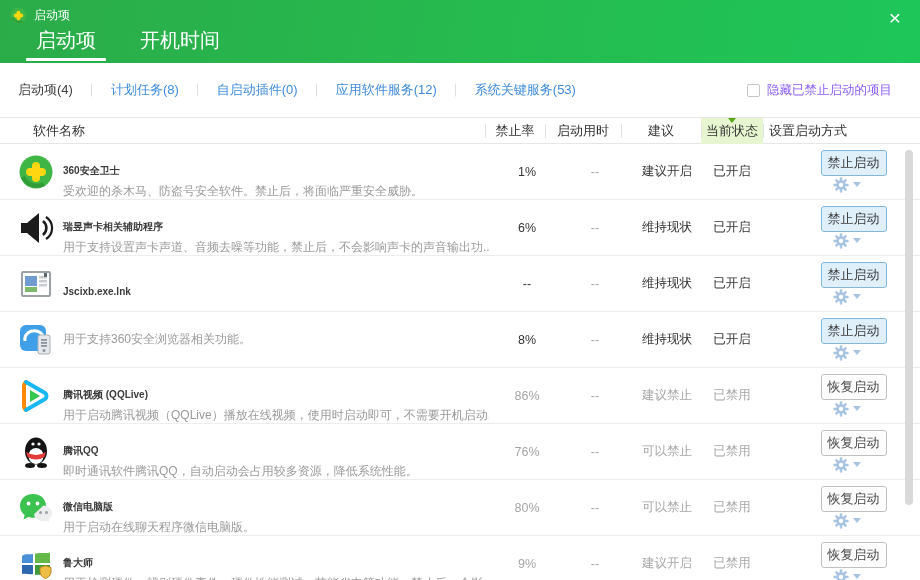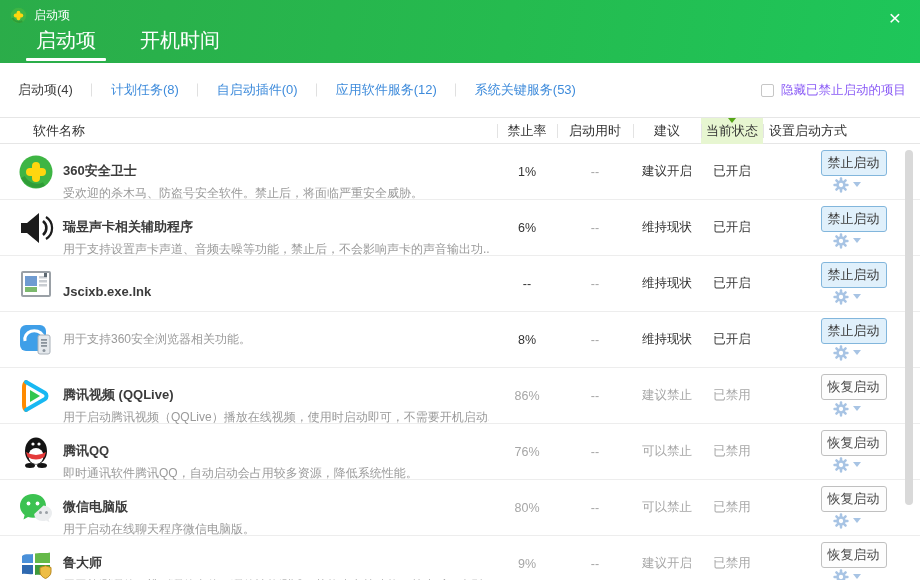--- a/index.html
+++ b/index.html
@@ -11,45 +11,45 @@
   .green-header { height:63px; background:linear-gradient(100deg,#2bac49 0%,#25bb4f 55%,#1ec65a 100%); position:relative; color:#fff; }
   .titlebar { height:30px; display:flex; align-items:center; padding-left:10px; }
   .titlebar .logo { width:17px; height:17px; display:inline-block; }
   .titlebar .title { font-size:12px; margin-left:7px; color:#fff; }
   .close-btn { position:absolute; top:4px; right:12px; width:26px; height:26px; display:flex; align-items:center; justify-content:center; font-size:21px; line-height:1; color:#fff; cursor:pointer; }
   .main-tabs { display:flex; padding-left:36px; align-items:flex-end; height:33px; }
   .main-tab { font-size:20px; color:#fdfffd; padding-bottom:9px; position:relative; margin-right:44px; cursor:pointer; }
   .main-tab.active::after { content:""; position:absolute; left:-10px; right:-10px; bottom:2px; height:3px; background:#fff; border-radius:1px; }
 
   
-  .filter-bar { height:55px; display:flex; align-items:center; border-bottom:1px solid #e6e6e6; padding-left:18px; padding-right:14px; background:#fff; }
+  .filter-bar { height:55px; display:flex; align-items:center; border-bottom:1px solid #e6e6e6; padding-left:18px; padding-right:28px; background:#fff; }
   .sub-tabs { display:flex; align-items:center; }
   .sub-tab { font-size:13px; color:#3e8bdb; padding:0 19px; position:relative; cursor:pointer; white-space:nowrap; }
   .sub-tab:first-child { padding-left:0; }
   .sub-tab.active { color:#3f3f3f; }
   .sub-tab::after { content:""; position:absolute; right:0; top:50%; transform:translateY(-50%); width:1px; height:13px; background:#e0e0e0; }
   .sub-tab:last-child::after { display:none; }
   .hide-toggle { margin-left:auto; display:flex; align-items:center; font-size:12.5px; color:#8b5cf6; cursor:pointer; white-space:nowrap; }
   .checkbox { width:13px; height:13px; border:1px solid #c6c6c6; border-radius:2px; background:#fff; margin-right:7px; display:inline-block; }
 
   
   .table-header { height:26px; display:flex; align-items:center; border-bottom:1px solid #e6e6e6; font-size:13px; color:#333; }
   .th { position:relative; text-align:center; height:26px; line-height:26px; flex-shrink:0; }
   .th-name { flex:1; text-align:left; padding-left:33px; }
-  .th-rate { width:60px; } .th-time { width:76px; } .th-sugg { width:68px; } .th-status { width:62px; } .th-action { width:157px; text-align:left; padding-left:6px; }
+  .th-rate { width:60px; } .th-time { width:76px; } .th-sugg { width:80px; } .th-status { width:62px; } .th-action { width:157px; text-align:left; padding-left:6px; }
   .th-rate::before,.th-time::before,.th-sugg::before,.th-status::before,.th-action::before { content:""; position:absolute; left:0; top:6px; height:14px; width:1px; background:#e3e3e3; }
   .th-status { background:#e7f6d1; }
   .th-status .tri { position:absolute; top:0; left:50%; transform:translateX(-50%); width:0; height:0; border-left:4px solid transparent; border-right:4px solid transparent; border-top:5px solid #55a517; }
 
   .rows { position:relative; }
   .row { height:56px; display:flex; align-items:center; border-bottom:1px solid #ededed; }
   .row-icon { width:36px; height:36px; margin-left:18px; flex-shrink:0; }
   .row-icon svg { width:36px; height:36px; display:block; }
   .row-text { flex:1; min-width:0; padding-left:9px; padding-right:8px; overflow:hidden; }
-  .row-name { font-size:13px; font-weight:bold; color:#3b3b3b; margin-bottom:5px; white-space:nowrap;margin-top:20px; }
+  .row-name { font-size:10px; font-weight:bold; color:#3b3b3b; margin-bottom:5px; white-space:nowrap;margin-top:20px; }
   .row-desc { font-size:12px; color:#9a9a9a; white-space:nowrap; overflow:hidden; }
   .cell { flex-shrink:0; text-align:center; font-size:12.5px; color:#333; }
   .cell-rate { width:60px; } .cell-time { width:76px; color:#a6a6a6; } .cell-sugg { width:68px; } .cell-status { width:62px; }
   .cell-action { width:157px; display:flex; align-items:center;flex-direction:column; }
   .row.disabled .cell-rate,.row.disabled .cell-sugg,.row.disabled .cell-status { color:#a6a6a6; }
   .act-btn { margin-left:24px; width:66px; height:26px; font-size:13px; border-radius:3px; cursor:pointer; font-family:inherit; }
   .act-btn.blue { background:#e0f0fb; border:1px solid #82b6dc; color:#3b3b3b; }
   .act-btn.gray { background:#fdfdfd; border:1px solid #c0c0c0; color:#4a4a4a; }
   .gear-wrap { display:flex; align-items:center; margin-left:10px; cursor:pointer; }
   .gear-wrap svg { width:18px; height:18px; display:block; }

